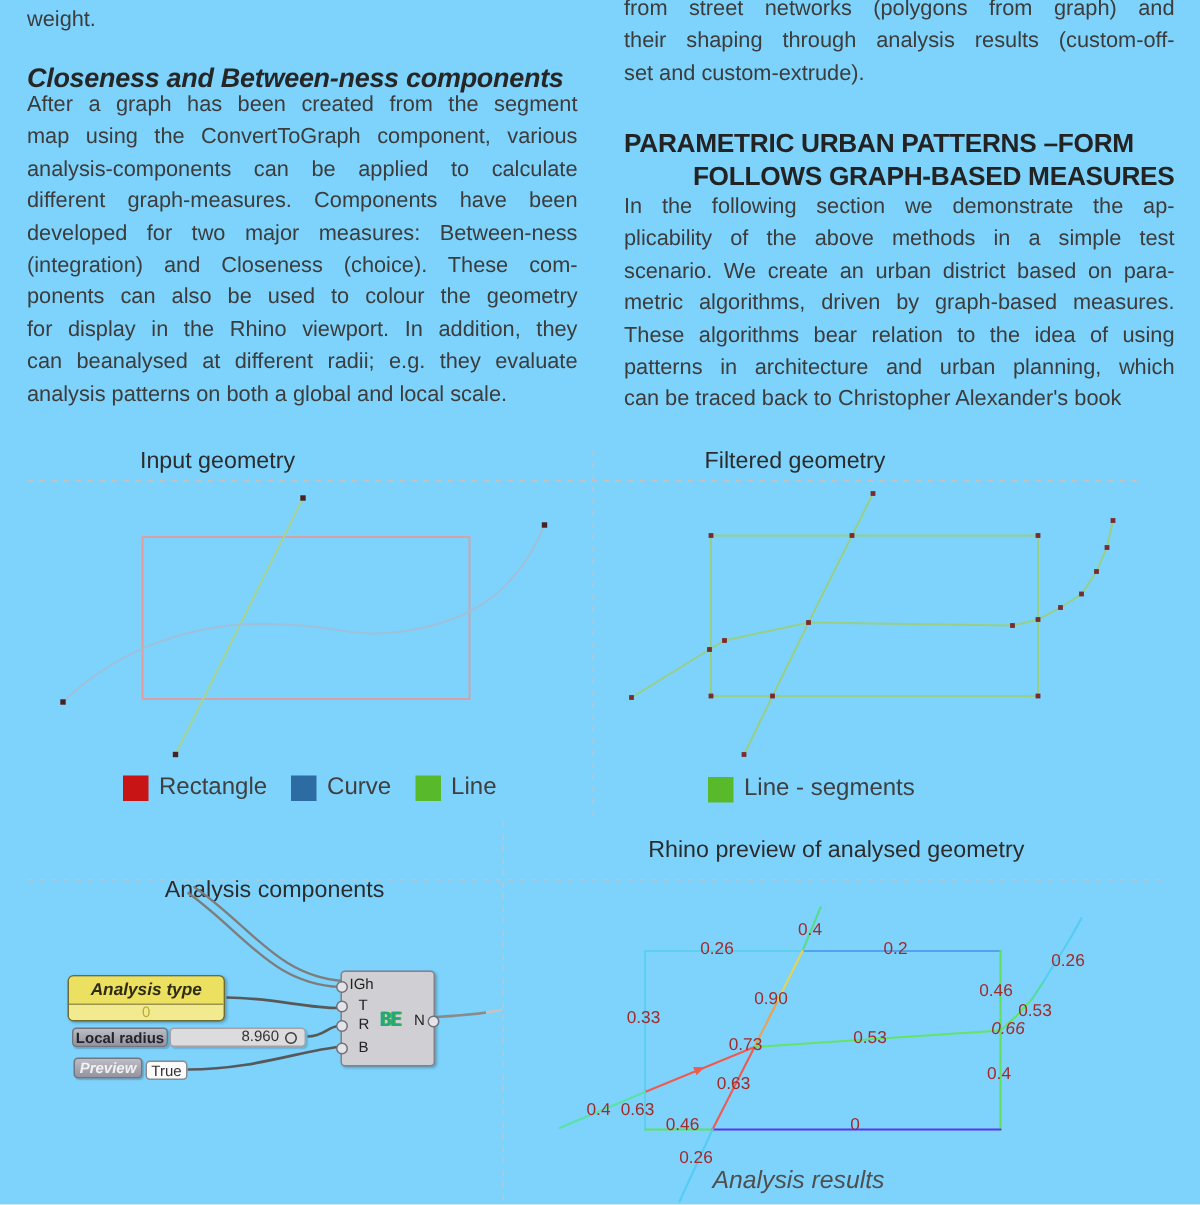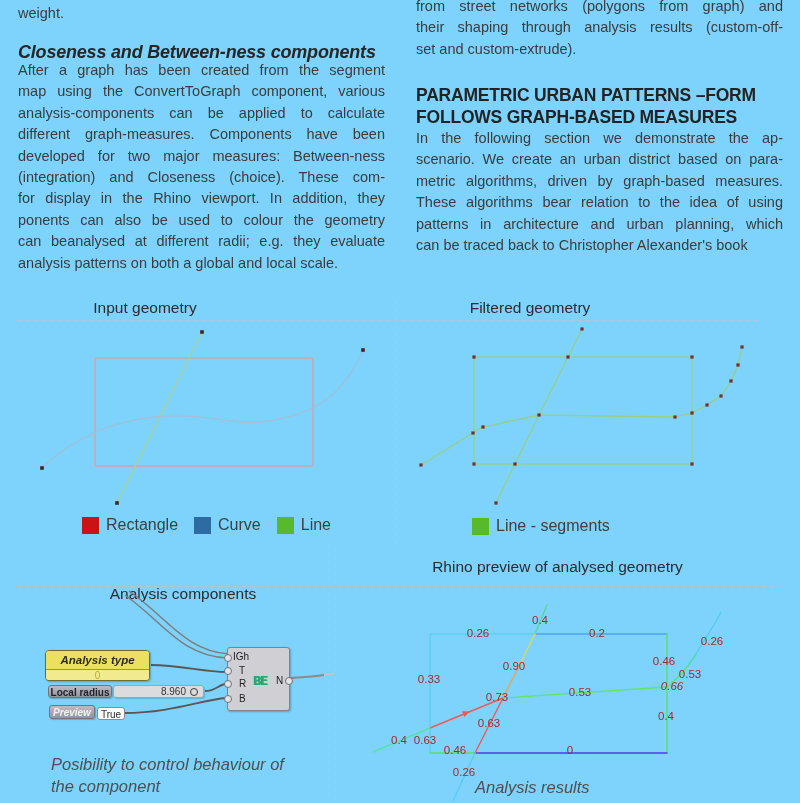--- a/index.html
+++ b/index.html
@@ -12,21 +12,21 @@
   .bodyline{height:21.4px;line-height:21.4px;font-size:14.5px;color:#3c3c3c;
             text-align:justify;text-align-last:justify;white-space:normal;overflow:visible;}
   .bodyline.last{text-align-last:left;}
   .introline{position:absolute;top:3px;left:0;font-size:14.5px;line-height:21px;color:#3c3c3c;}
   .lhead{position:absolute;top:42px;left:0;font-size:18px;font-weight:bold;font-style:italic;
          color:#262626;letter-spacing:-0.2px;white-space:nowrap;}
   .lbody{position:absolute;top:60px;left:0;width:367px;}
   .rtop{position:absolute;top:-4px;left:0;width:367px;}
   .rhead{position:absolute;left:0;width:367px;font-size:17.5px;font-weight:bold;color:#232323;
          letter-spacing:-0.2px;white-space:nowrap;line-height:22px;}
-  .rhead.l1{top:84px;} .rhead.l2{top:106px;}
+  .rhead.l1{top:84px;} .rhead.l2{top:106px;text-align:right;}
   .rbody{position:absolute;top:128px;left:0;width:367px;}
   
   .hrule{position:absolute;height:1px;
          background:repeating-linear-gradient(90deg,#c2c2c2 0 4px,transparent 4px 8px);}
   .vrule{position:absolute;width:1px;
          background:repeating-linear-gradient(180deg,#c2c2c2 0 4px,transparent 4px 8px);}
   
   .figtitle{position:absolute;font-size:15.5px;color:#2c2c2c;text-align:center;white-space:nowrap;}
   .caption{position:absolute;font-style:italic;font-size:16.5px;color:#4f4f4f;line-height:22px;white-space:nowrap;}
   
@@ -72,37 +72,38 @@
   <div class="col col-left">
     <div class="introline">weight.</div>
     <div class="lhead">Closeness and Between-ness components</div>
     <div class="lbody">
       <div class="bodyline">After a graph has been created from the segment</div>
       <div class="bodyline">map using the ConvertToGraph component, various</div>
       <div class="bodyline">analysis-components can be applied to calculate</div>
       <div class="bodyline">different graph-measures. Components have been</div>
       <div class="bodyline">developed for two major measures: Between-ness</div>
       <div class="bodyline">(integration) and Closeness (choice). These com-</div>
+      <div class="bodyline">ponents can also be used to colour the geometry</div>
       <div class="bodyline">for display in the Rhino viewport. In addition, they</div>
-      <div class="bodyline">ponents can also be used to colour the geometry</div>
       <div class="bodyline">can beanalysed at different radii; e.g. they evaluate</div>
       <div class="bodyline last">analysis patterns on both a global and local scale.</div>
     </div>
   </div>
 
   <div class="col col-right">
     <div class="rtop">
       <div class="bodyline">from street networks (polygons from graph) and</div>
       <div class="bodyline">their shaping through analysis results (custom-off-</div>
       <div class="bodyline last">set and custom-extrude).</div>
     </div>
     <div class="rhead l1">PARAMETRIC URBAN PATTERNS –FORM</div>
     <div class="rhead l2">FOLLOWS GRAPH-BASED MEASURES</div>
     <div class="rbody">
       <div class="bodyline">In the following section we demonstrate the ap-</div>
+      <div class="bodyline">plicability of the above methods in a simple test</div>
       <div class="bodyline">scenario. We create an urban district based on para-</div>
       <div class="bodyline">metric algorithms, driven by graph-based measures.</div>
       <div class="bodyline">These algorithms bear relation to the idea of using</div>
       <div class="bodyline">patterns in architecture and urban planning, which</div>
       <div class="bodyline last">can be traced back to Christopher Alexander's book</div>
     </div>
   </div>
 
   <div class="hrule" style="left:18px;top:320px;width:742px;"></div>
   <div class="hrule" style="left:18px;top:586px;width:760px;"></div>
@@ -213,24 +214,20 @@
       <span class="port" style="left:11px;top:46px;">B</span>
       <span class="gh-icon">BE</span>
       <span class="port" style="left:48px;top:28px;">N</span>
       <i class="nub" style="left:-4px;top:6px;"></i>
       <i class="nub" style="left:-4px;top:19px;"></i>
       <i class="nub" style="left:-4px;top:32px;"></i>
       <i class="nub" style="left:-4px;top:47px;"></i>
       <i class="nub" style="right:-4px;top:29px;"></i>
     </div>
 
-    <div class="caption" style="left:33px;top:165px;">
-      <div>Posibility to control behaviour of</div>
-      <div>the component</div>
-    </div>
   </div>
 
   <div class="fig" style="left:360px;top:590px;width:440px;height:213px;">
     <svg width="440" height="213" viewBox="0 0 440 213">
       <g fill="none" stroke-width="1.4" stroke-linecap="round">
 
         <path d="M70,44 L175,44" stroke="#5ecfee"></path>
         <path d="M70,44 L70,163" stroke="#5ecfee"></path>
         <path d="M175,44 L307,44" stroke="#4fa3ef"></path>
         <path d="M307,44 L307,97" stroke="#5fe05f"></path>

